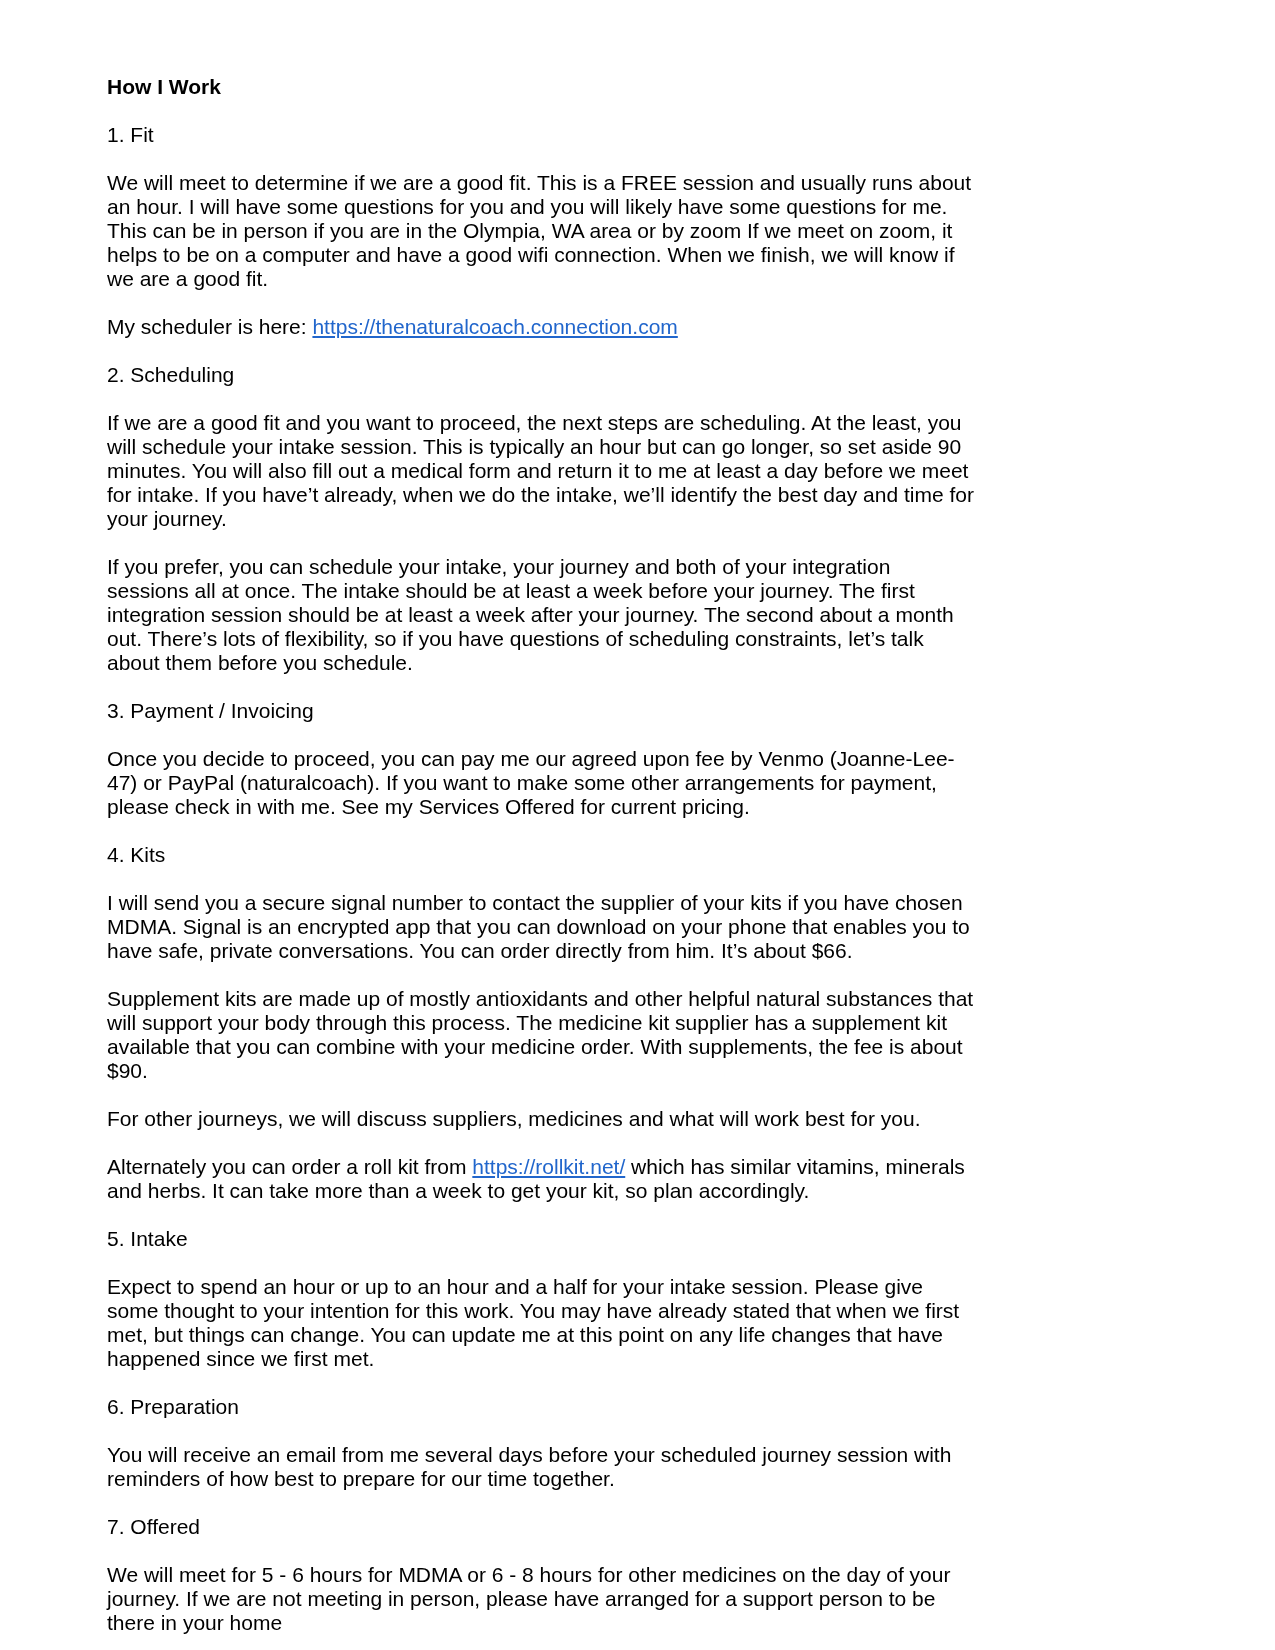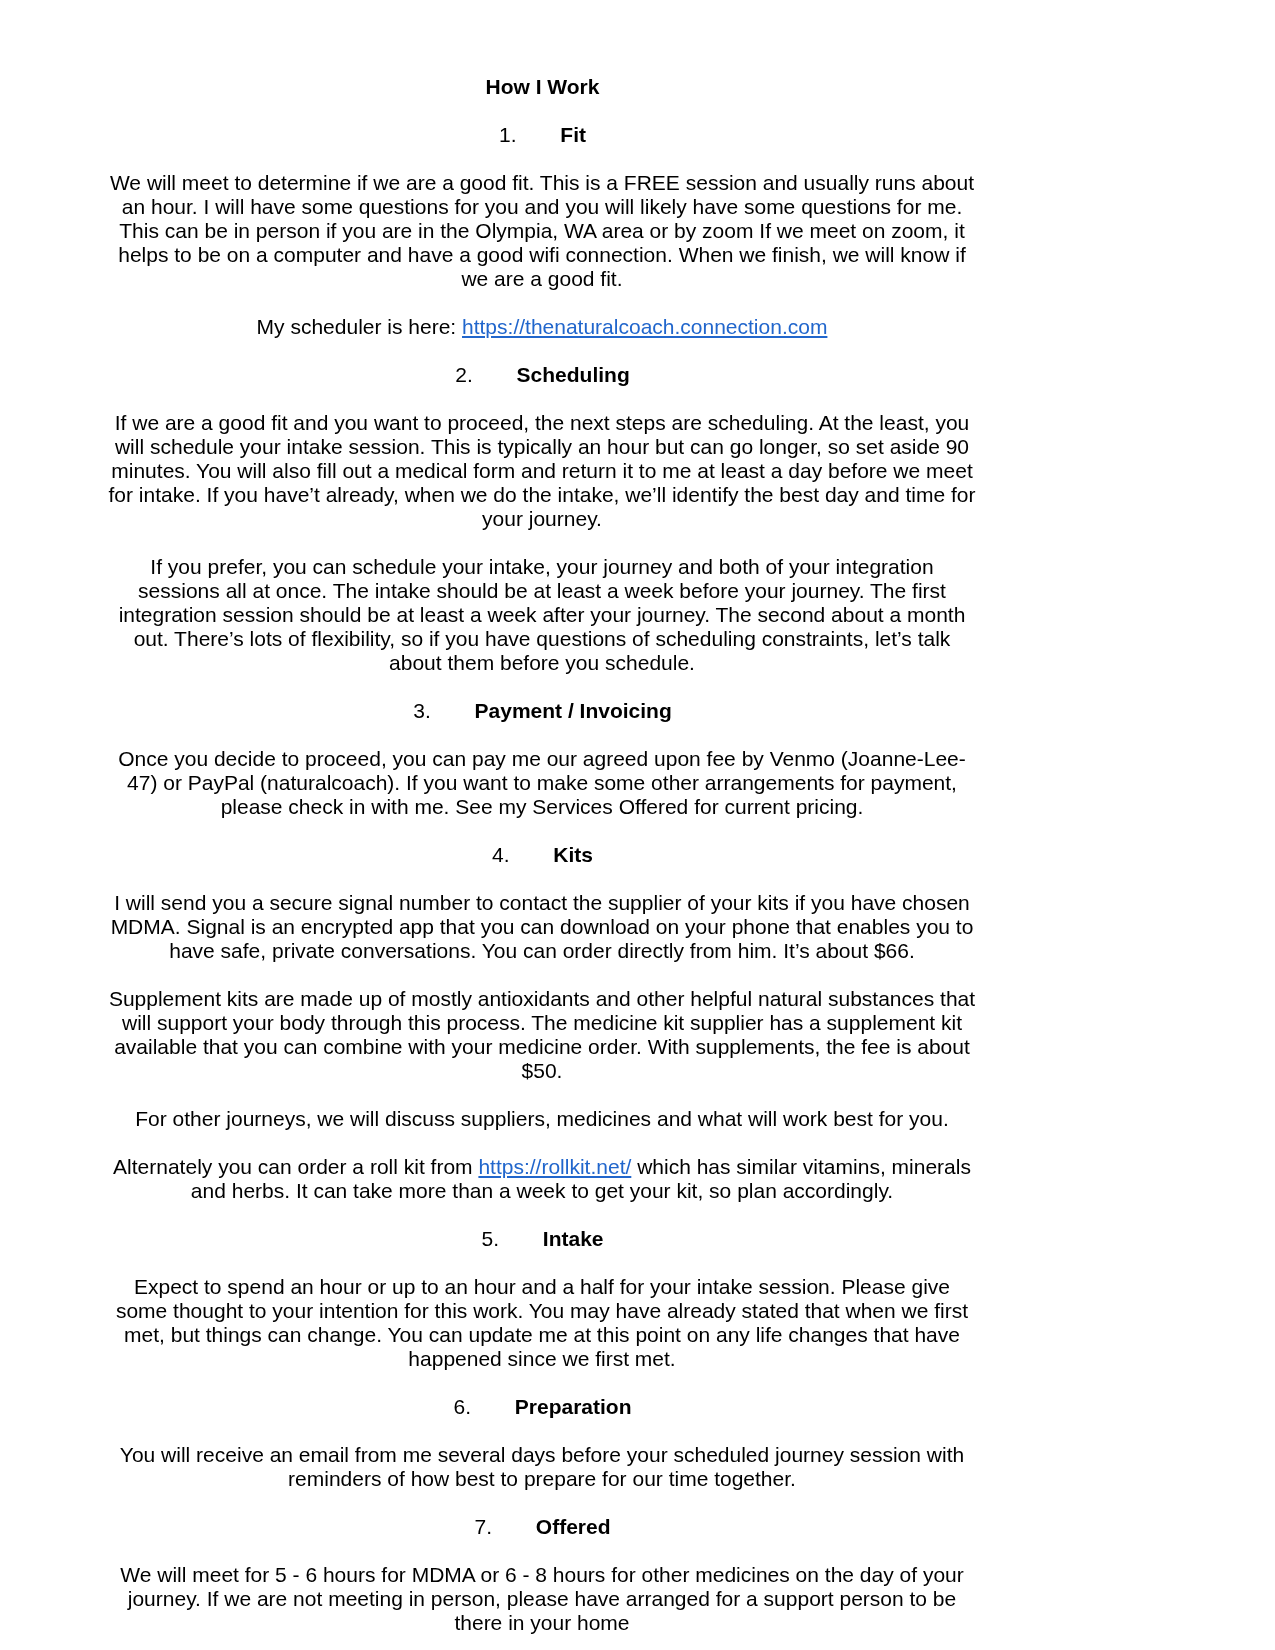--- a/index.html
+++ b/index.html
@@ -14,37 +14,35 @@
     color: #000000;
     -webkit-font-smoothing: antialiased;
     overflow: hidden;
   }
   .page {
     box-sizing: border-box;
     width: 1143px;
     height: 1650px;
     padding: 75px 165px 30px 107px;
     background: #ffffff;
-    text-align: center;
   }
   .doc-title {
     font-size: 21px;
     line-height: 24px;
     font-weight: 700;
     margin: 0 0 24px 0;
   }
   .section-heading {
     font-size: 21px;
     line-height: 24px;
     font-weight: 400;
     margin: 0 0 24px 0;
   }
   .section-heading .sec-title {
-    font-weight: 700;
-    margin-left: 38px;
+    font-weight: 400;
   }
   p.body-para {
     font-size: 21px;
     line-height: 24px;
     margin: 0 1px 24px 0;
   }
   a.doc-link {
     color: var(--link-color, #2166cc);
     text-decoration: underline;
     cursor: pointer;
@@ -63,21 +61,21 @@
 
   <h2 class="section-heading"><span class="sec-num">2.</span> <span class="sec-title">Scheduling</span></h2>
   <p class="body-para">If we are a good fit and you want to proceed, the next steps are scheduling. At the least, you will schedule your intake session. This is typically an hour but can go longer, so set aside 90 minutes. You will also fill out a medical form and return it to me at least a day before we meet for intake. If you have’t already, when we do the intake, we’ll identify the best day and time for your journey.</p>
   <p class="body-para">If you prefer, you can schedule your intake, your journey and both of your integration sessions all at once. The intake should be at least a week before your journey. The first integration session should be at least a week after your journey. The second about a month out. There’s lots of flexibility, so if you have questions of scheduling constraints, let’s talk about them before you schedule.</p>
 
   <h2 class="section-heading"><span class="sec-num">3.</span> <span class="sec-title">Payment / Invoicing</span></h2>
   <p class="body-para">Once you decide to proceed, you can pay me our agreed upon fee by Venmo (Joanne-Lee-47) or PayPal (naturalcoach). If you want to make some other arrangements for payment, please check in with me. See my Services Offered for current pricing.</p>
 
   <h2 class="section-heading"><span class="sec-num">4.</span> <span class="sec-title">Kits</span></h2>
   <p class="body-para">I will send you a secure signal number to contact the supplier of your kits if you have chosen MDMA. Signal is an encrypted app that you can download on your phone that enables you to have safe, private conversations. You can order directly from him. It’s about $66.</p>
-  <p class="body-para">Supplement kits are made up of mostly antioxidants and other helpful natural substances that will support your body through this process. The medicine kit supplier has a supplement kit available that you can combine with your medicine order. With supplements, the fee is about $50.</p>
+  <p class="body-para">Supplement kits are made up of mostly antioxidants and other helpful natural substances that will support your body through this process. The medicine kit supplier has a supplement kit available that you can combine with your medicine order. With supplements, the fee is about $90.</p>
   <p class="body-para">For other journeys, we will discuss suppliers, medicines and what will work best for you.</p>
   <p class="body-para"><span>Alternately you can order a roll kit from </span><a href="#" class="doc-link">https://rollkit.net/</a><span> which has similar vitamins, minerals and herbs. It can take more than a week to get your kit, so plan accordingly.</span></p>
 
   <h2 class="section-heading"><span class="sec-num">5.</span> <span class="sec-title">Intake</span></h2>
   <p class="body-para">Expect to spend an hour or up to an hour and a half for your intake session. Please give some thought to your intention for this work. You may have already stated that when we first met, but things can change. You can update me at this point on any life changes that have happened since we first met.</p>
 
   <h2 class="section-heading"><span class="sec-num">6.</span> <span class="sec-title">Preparation</span></h2>
   <p class="body-para">You will receive an email from me several days before your scheduled journey session with reminders of how best to prepare for our time together.</p>
 
   <h2 class="section-heading"><span class="sec-num">7.</span> <span class="sec-title">Offered</span></h2>

